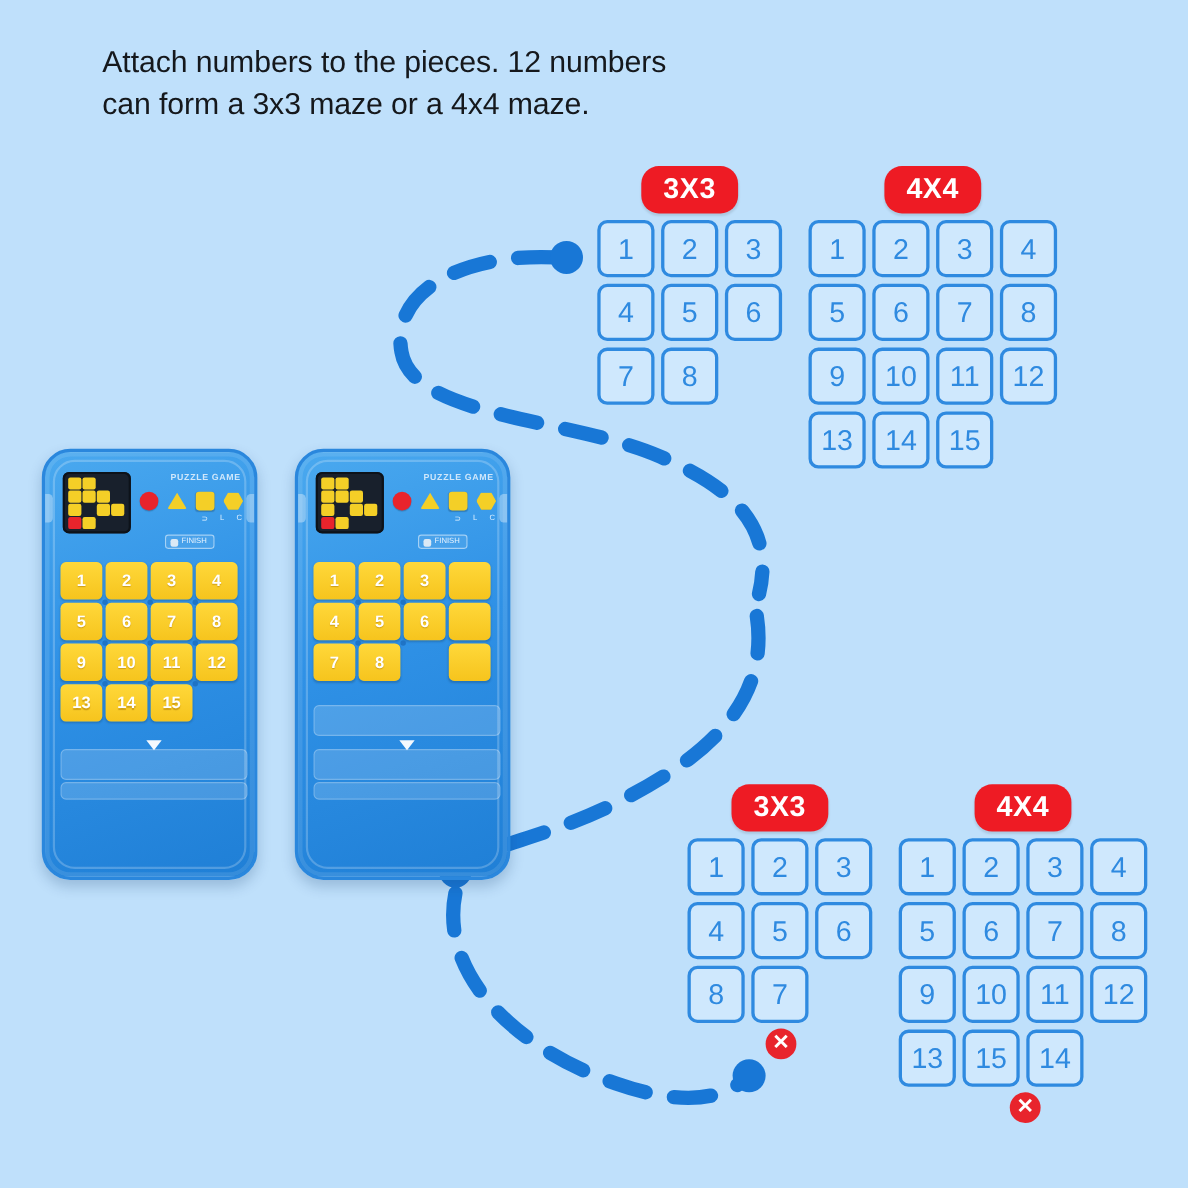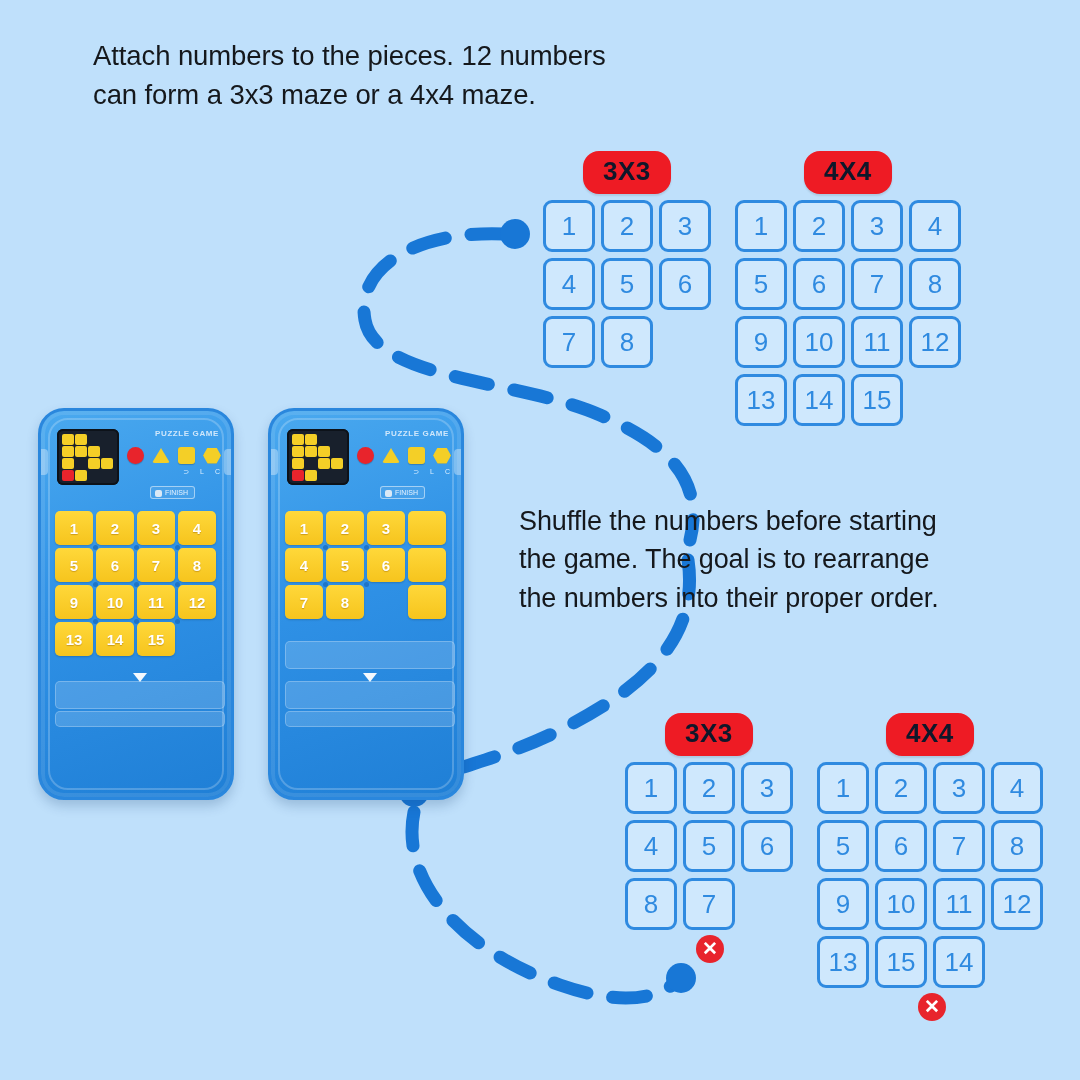--- a/index.html
+++ b/index.html
@@ -38,21 +38,21 @@
     white-space: pre-line;
   }
   #caption-top { left: 93px; top: 36px; width: 720px; }
   #caption-right { left: 519px; top: 502px; width: 560px; font-size: 27px; }
   #caption-bottom { left: 36px; top: 843px; width: 570px; font-size: 27px; }
 
   
   .grid-badge {
     position: absolute;
     background: #ee1b24;
-    color: #0f172a;
+    color: #ffffff;
     font-weight: bold;
     font-size: 26px;
     letter-spacing: 0.5px;
     border-radius: 16px;
     padding: 5px 20px 7px 20px;
     text-align: center;
     box-shadow: 0 2px 2px rgba(0,0,0,0.10);
   }
 
   
@@ -257,23 +257,20 @@
       <path d="M688 560 C 700 640, 640 690, 560 730 C 490 765, 430 770, 415 792"></path>
       <path d="M414 812 C 400 880, 460 950, 560 985 C 620 1006, 660 1000, 680 978"></path>
     </g>
     <circle cx="515" cy="234" r="15" fill="#1877d6"></circle>
     <circle cx="414" cy="792" r="15" fill="#1877d6"></circle>
     <circle cx="681" cy="978" r="15" fill="#1877d6"></circle>
   </svg>
 
   <div class="caption" id="caption-top">Attach numbers to the pieces. 12 numbers
 can form a 3x3 maze or a 4x4 maze.</div>
-  <div class="caption" id="caption-right">Shuffle the numbers before starting
-the game. The goal is to rearrange
-the numbers into their proper order.</div>
 
   <div class="grid-badge" style="left:583px; top:151px;">3X3</div>
   <div class="grid cols3" style="left:543px; top:200px;">
     <div class="cell">1</div>
     <div class="cell">2</div>
     <div class="cell">3</div>
     <div class="cell">4</div>
     <div class="cell">5</div>
     <div class="cell">6</div>
     <div class="cell">7</div>

